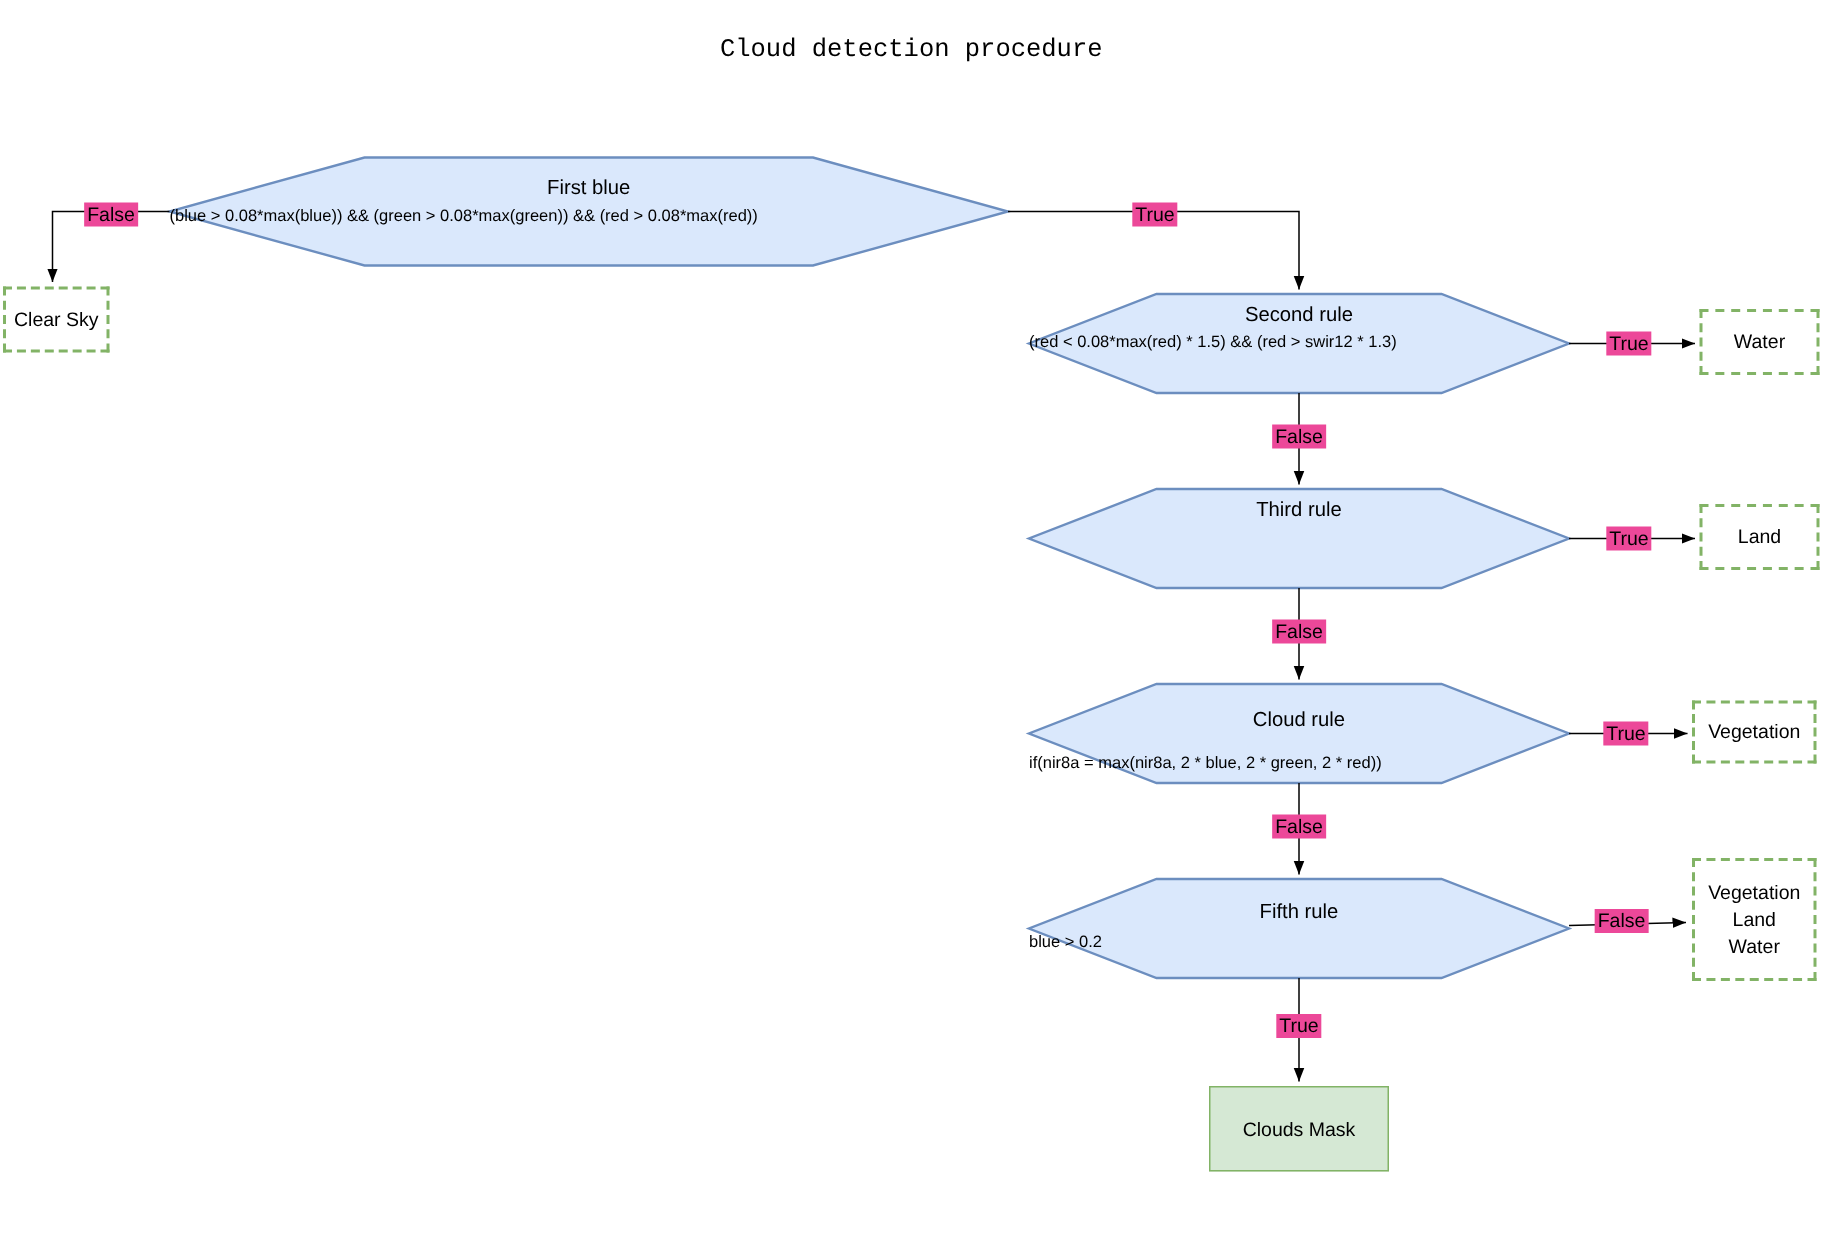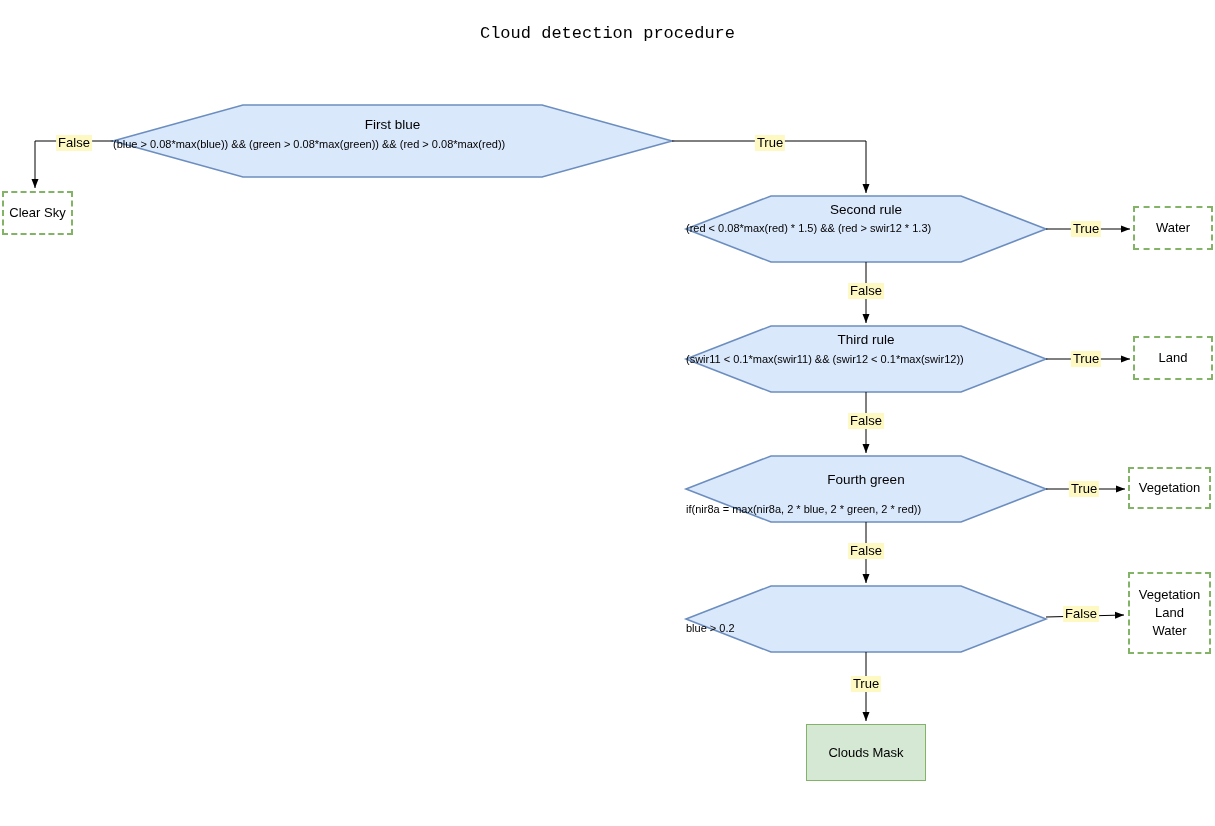--- a/index.html
+++ b/index.html
@@ -3,21 +3,21 @@
 <meta charset="utf-8">
 <style>
   html,body { margin:0; padding:0; background:#ffffff; }
   body { font-family:"Liberation Sans", sans-serif; color:#000; }
   .stage { position:relative; width:1215px; height:826px; background:#fff; overflow:hidden; }
   .stage > svg { position:absolute; left:0; top:0; }
   .abs { position:absolute; }
   .diagram-title { left:0; top:24px; width:1215px; text-align:center; font-size:17px; line-height:20px;font-family:Liberation Mono, monospace; }
   .node-title { text-align:center; font-size:13.5px; line-height:18px; }
   .node-cond  { text-align:left; font-size:11px;  line-height:14px; }
-  .edge-label { transform:translate(-50%,-50%); background:#fef9c3; padding:0 2px;
+  .edge-label { transform:translate(-50%,-50%); background:#ec4899; padding:0 2px;
                 font-size:13px; line-height:16px; white-space:nowrap; }
   .terminal { box-sizing:border-box; background:#ffffff;
               border:2px dashed var(--outcome-border);
               display:flex; flex-direction:column; align-items:center; justify-content:center;
               text-align:center; font-size:13px; line-height:18px; }
   .result { box-sizing:border-box; background:var(--result-fill);
             border:1px solid var(--result-border);
             display:flex; align-items:center; justify-content:center;
             text-align:right; font-size:13px; }
   .hex  { fill:var(--decision-fill); stroke:var(--decision-border); stroke-width:1.6; }
@@ -55,25 +55,25 @@
 
   <div class="abs diagram-title">Cloud detection procedure</div>
 
   <div class="abs node-title" style="left:113px;width:559px;top:116px;">First blue</div>
   <div class="abs node-cond" style="left:113px;width:559px;top:137px;">(blue &gt; 0.08*max(blue)) &amp;&amp; (green &gt; 0.08*max(green)) &amp;&amp; (red &gt; 0.08*max(red))</div>
 
   <div class="abs node-title" style="left:686px;width:360px;top:201px;">Second rule</div>
   <div class="abs node-cond" style="left:686px;width:360px;top:221px;">(red &lt; 0.08*max(red) * 1.5) &amp;&amp; (red &gt; swir12 * 1.3)</div>
 
   <div class="abs node-title" style="left:686px;width:360px;top:331px;">Third rule</div>
-  <div class="abs node-cond" style="left:686px;width:360px;top:352px;">(swir11 &lt; 0.1*max(swir11) &amp;&amp; (swir12 &lt; 0.1*max(swir12))</div>
 
-  <div class="abs node-title" style="left:686px;width:360px;top:471px;">Fourth green</div>
+  <div class="abs node-title" style="left:686px;width:360px;top:471px;">Cloud rule</div>
   <div class="abs node-cond" style="left:686px;width:360px;top:502px;">if(nir8a = max(nir8a, 2 * blue, 2 * green, 2 * red))</div>
 
+  <div class="abs node-title" style="left:686px;width:360px;top:599px;">Fifth rule</div>
   <div class="abs node-cond" style="left:686px;width:360px;top:621px;">blue &gt; 0.2</div>
 
   <div class="abs edge-label" style="left:74px;top:143px;">False</div>
   <div class="abs edge-label" style="left:770px;top:143px;">True</div>
   <div class="abs edge-label" style="left:1086px;top:229px;">True</div>
   <div class="abs edge-label" style="left:866px;top:291px;">False</div>
   <div class="abs edge-label" style="left:1086px;top:359px;">True</div>
   <div class="abs edge-label" style="left:866px;top:421px;">False</div>
   <div class="abs edge-label" style="left:1084px;top:489px;">True</div>
   <div class="abs edge-label" style="left:866px;top:551px;">False</div>

